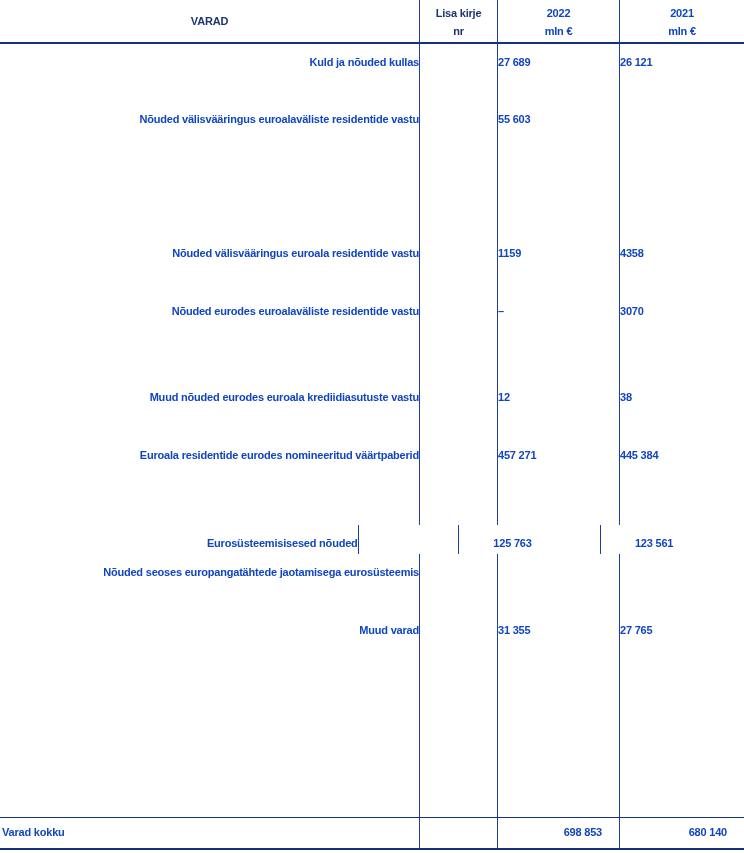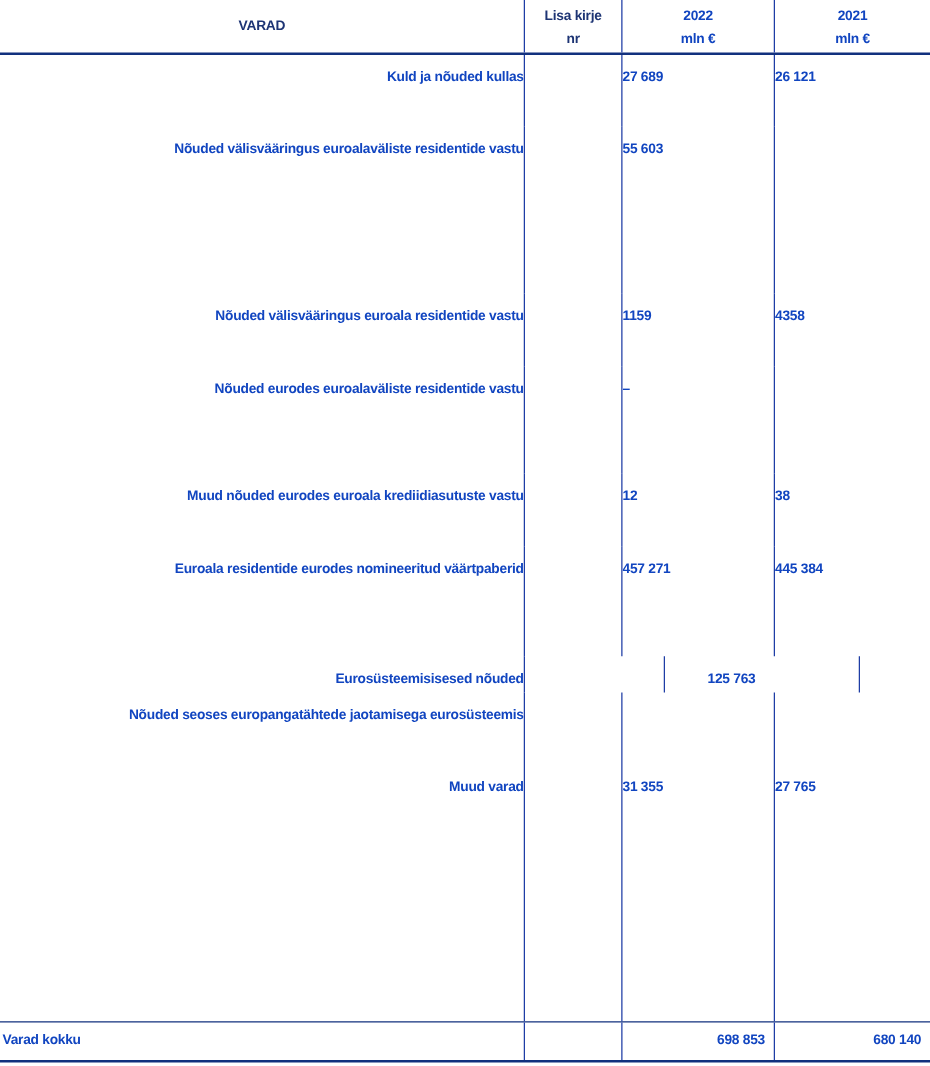--- a/index.html
+++ b/index.html
@@ -53,21 +53,21 @@
   #body-rows .row:nth-child(9){height:205px;}
 
   
   .total-row{
     height:33px;
     border-top:1px solid var(--rule);
     border-bottom:2px solid var(--rule);
   }
   .total-row .cell{padding-top:8px;line-height:13px;}
   .total-row .c1{padding-left:2px;}
-  .total-row .c3,.total-row .c4{text-align:right;padding-right:7px;}
+  .total-row .c3,.total-row .c4{text-align:right;padding-right:17px;}
 </style>
 </head>
 <body>
 
 <div class="table">
 
   <div class="row header-row">
     <div class="cell c1 header-cell">
       <span class="l1">VARAD</span>
     </div>
@@ -100,37 +100,39 @@
       <div class="row body-row">
         <div class="cell c1">Nõuded välisvääringus euroala residentide vastu</div>
         <div class="cell c2"></div>
         <div class="cell c3">1159</div>
         <div class="cell c4">4358</div>
       </div>
       <div class="row body-row">
         <div class="cell c1">Nõuded eurodes euroalaväliste residentide vastu</div>
         <div class="cell c2"></div>
         <div class="cell c3">–</div>
+        <div class="cell c4">3070</div>
       </div>
       <div class="row body-row">
         <div class="cell c1">Muud nõuded eurodes euroala krediidiasutuste vastu</div>
         <div class="cell c2"></div>
         <div class="cell c3">12</div>
         <div class="cell c4">38</div>
       </div>
       <div class="row body-row">
         <div class="cell c1">Euroala residentide eurodes nomineeritud väärtpaberid</div>
         <div class="cell c2"></div>
         <div class="cell c3">457 271</div>
         <div class="cell c4">445 384</div>
       </div>
       <div class="row body-row">
         <div class="cell c1">Eurosüsteemisisesed nõuded</div>
         <div class="cell c2"></div>
         <div class="cell c3">125 763</div>
+        <div class="cell c4">123 561</div>
       </div>
       <div class="row body-row">
         <div class="cell c1">Nõuded seoses europangatähtede jaotamisega eurosüsteemis</div>
         <div class="cell c2"></div>
         <div class="cell c3"></div>
         <div class="cell c4"></div>
       </div>
       <div class="row body-row">
         <div class="cell c1">Muud varad</div>
         <div class="cell c2"></div>

